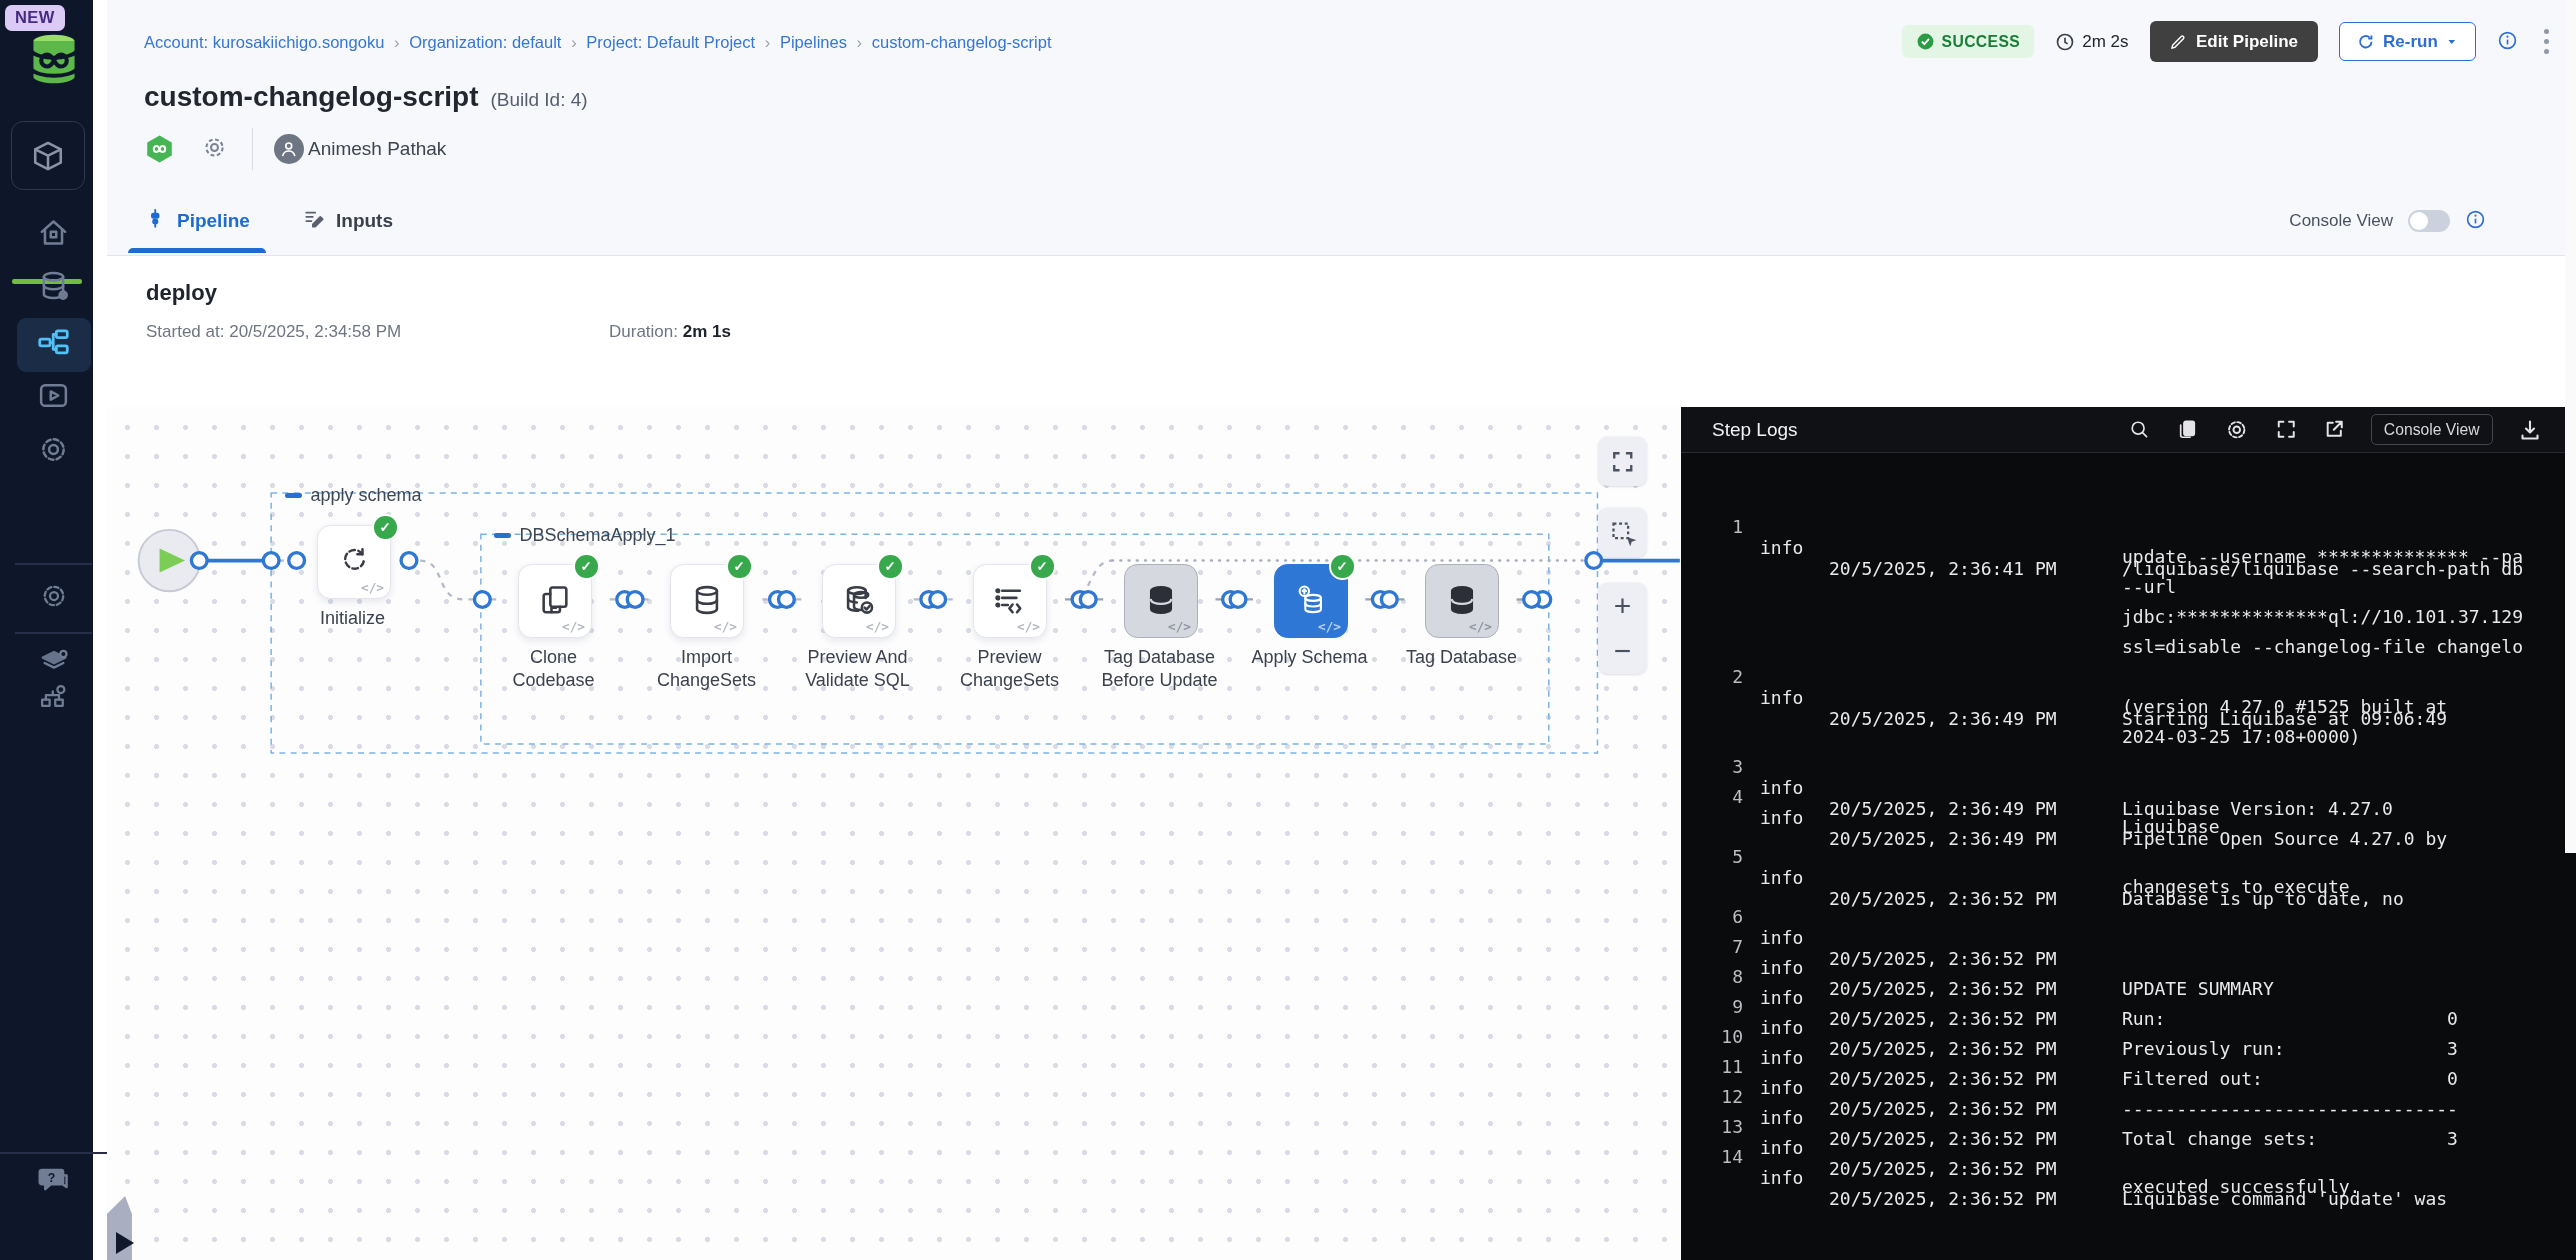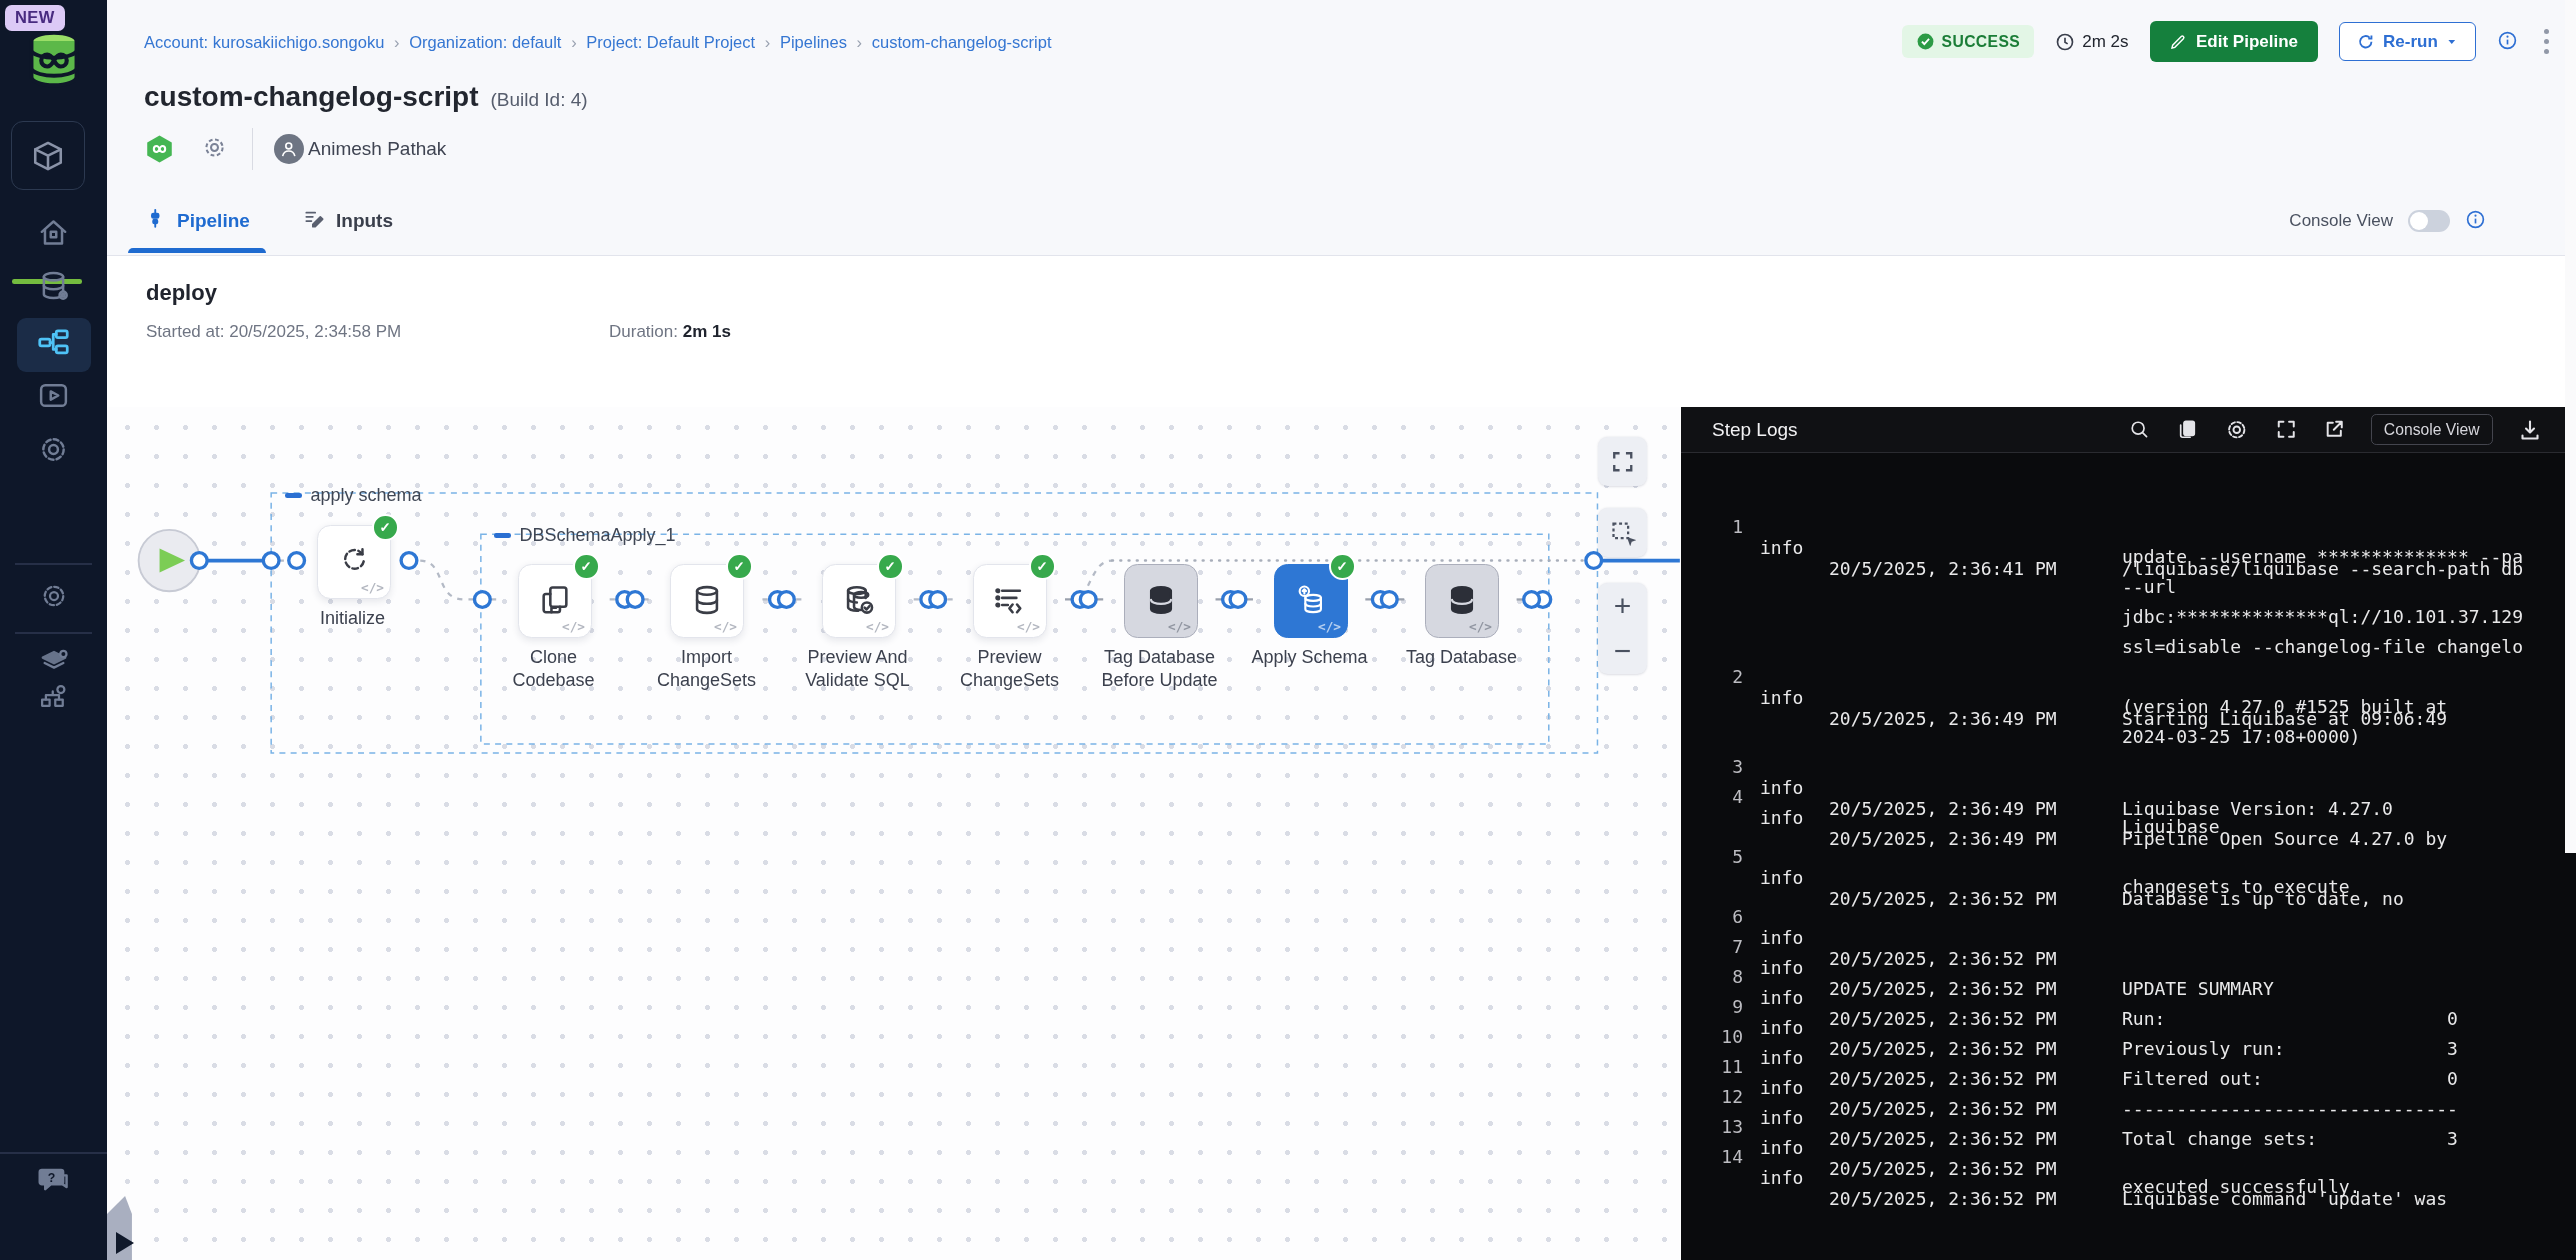--- a/index.html
+++ b/index.html
@@ -1,20 +1,20 @@
 <!DOCTYPE html>
 <html style="font-size:12px"><head>
 <meta charset="utf-8">
 <style>
   html,body{margin:0;padding:0;background:#fff;}
   #app{position:relative;width:2576px;height:1260px;overflow:hidden;
        font-family:"Liberation Sans",sans-serif;color:#20242e;}
 
   
-  #sidebar{position:absolute;left:0;top:0;width:107px;height:1260px;background:#0e1729;}
+  #sidebar{position:absolute;left:0;top:0;width:93px;height:1260px;background:#0e1729;}
   .new-badge{position:absolute;left:4.5px;top:4.5px;background:#dccaf6;color:#482b80;
      font-size:16.5px;font-weight:bold;padding:3.7px 10.5px;border-radius:6.7px;letter-spacing:0.4px;}
   .logo-svg{position:absolute;left:21px;top:28.5px;}
   .green-line{position:absolute;left:12px;top:279px;width:70px;height:4.5px;background:#74bc3f;border-radius:2.2px;}
   .module-box{position:absolute;left:11.2px;top:121px;width:72px;height:67px;border:1.5px solid #2c3950;
      border-radius:12px;display:flex;align-items:center;justify-content:center;color:#8a93a8;}
   .side-ic{position:absolute;left:0;width:107px;height:52px;display:flex;align-items:center;
      justify-content:center;color:#717d95;cursor:pointer;}
   .side-ic.active{color:#4fc3f7;}
   .active-bg{position:absolute;left:16.5px;width:74px;height:54px;background:#1b2c47;border-radius:9px;}
@@ -35,21 +35,21 @@
   .meta-div{width:1.5px;height:42px;background:#d9dbe3;margin:0 21px 0 24px;}
   .avatar{width:30px;height:30px;border-radius:50%;background:#6e7583;color:#fff;
      display:flex;align-items:center;justify-content:center;}
   #author-name{font-size:19px;color:#3f4452;margin-left:4px;}
 
   
   #header-right{position:absolute;right:22.5px;top:21px;display:flex;align-items:center;gap:21px;}
   .success-pill{display:flex;align-items:center;gap:6.7px;background:#e3f6e6;color:#1b7d37;
      font-weight:bold;font-size:15.7px;padding:6.7px 13.5px;border-radius:6px;letter-spacing:0.4px;}
   .dur{display:flex;align-items:center;gap:7.5px;font-size:17px;color:#22262f;}
-  .btn-primary{display:flex;align-items:center;gap:9px;background:#15803d;color:#fff;
+  .btn-primary{display:flex;align-items:center;gap:9px;background:#404040;color:#fff;
      font-size:17px;font-weight:bold;padding:10.5px 19.5px;border-radius:6px;cursor:pointer;}
   .btn-outline{display:flex;align-items:center;gap:7.5px;background:#fff;color:#2e6fd3;
      border:1.9px solid #2e6fd3;font-size:17px;font-weight:bold;padding:8.2px 16.5px;border-radius:6px;cursor:pointer;}
   .info-ic{color:#2e6fd3;}
   .kebab{display:flex;flex-direction:column;gap:5.2px;padding:4.5px;cursor:pointer;}
   .kebab i{width:5.2px;height:5.2px;border-radius:50%;background:#9198a7;}
 
   
   #tabsbar{position:absolute;left:107px;top:189px;width:2469px;height:66px;border-bottom:1.5px solid #e2e4ec;}
   .tab{position:absolute;top:0;height:64px;display:flex;align-items:center;gap:10.5px;

